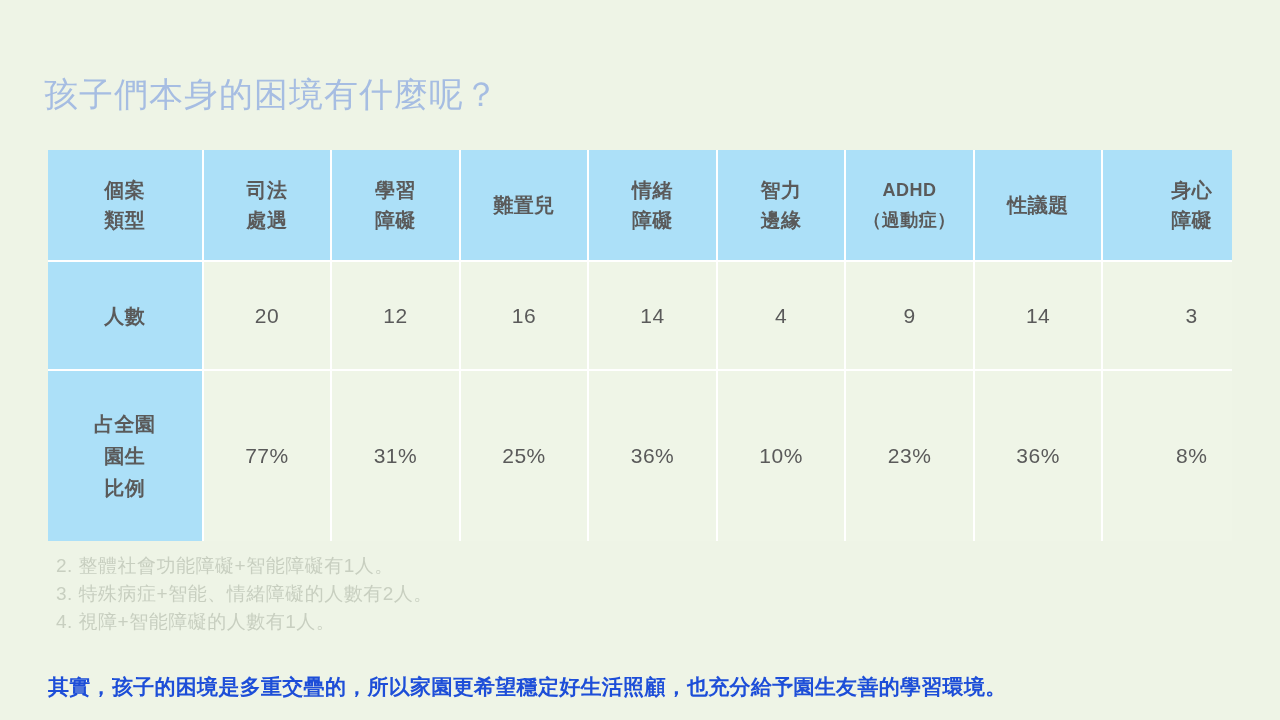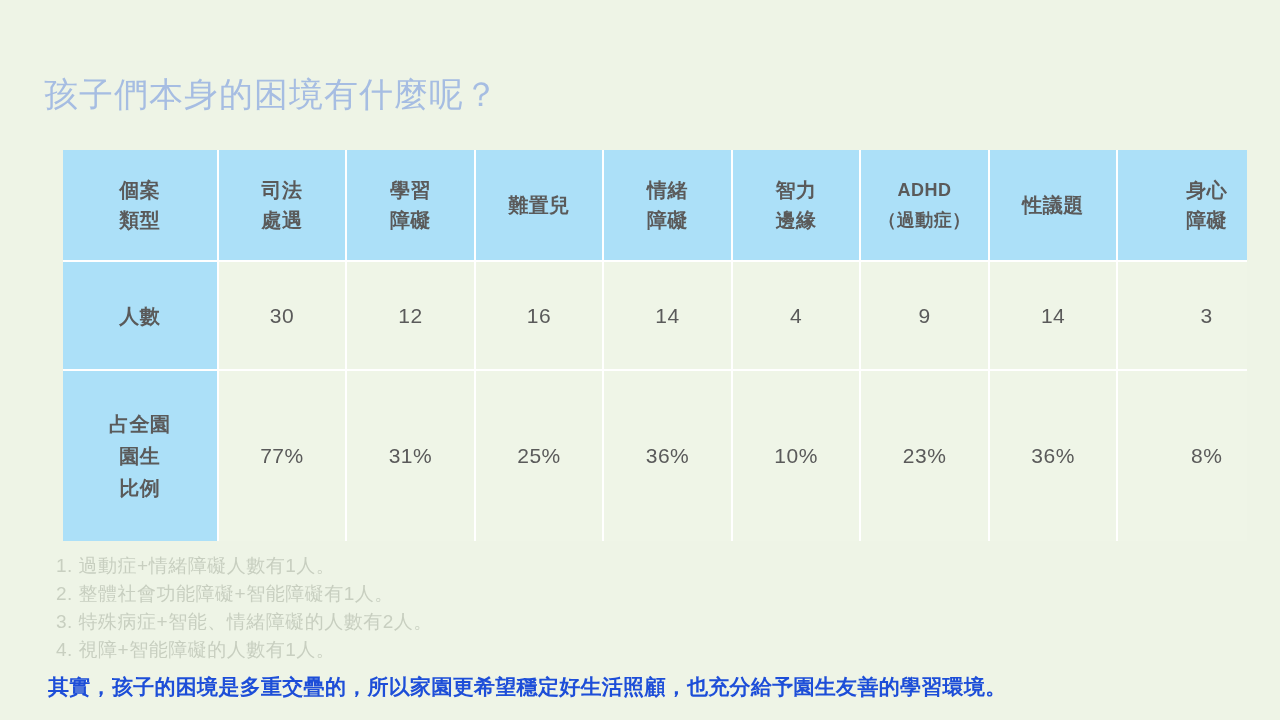--- a/index.html
+++ b/index.html
@@ -32,21 +32,21 @@
     line-height: 44px;
     letter-spacing: 1px;
     color: #a6bde2;
     font-weight: 400;
     white-space: nowrap;
   }
 
   
   .data-table {
     position: absolute;
-    left: 63px;
+    left: 48px;
     top: 150px;
     width: 1184px;
     border-collapse: separate;
     border-spacing: 0;
     table-layout: fixed;
   }
   .data-table td {
     vertical-align: middle;
     text-align: center;
     color: #5a5a5a;
@@ -187,21 +187,21 @@
         <td class="hdr-cell">
           <span class="t-line">身心</span>
           <span class="t-line">障礙</span>
         </td>
       </tr>
 
       <tr class="row-count">
         <td class="row-label">
           <span class="t-line">人數</span>
         </td>
-        <td class="val-cell">30</td>
+        <td class="val-cell">20</td>
         <td class="val-cell">12</td>
         <td class="val-cell">16</td>
         <td class="val-cell">14</td>
         <td class="val-cell">4</td>
         <td class="val-cell">9</td>
         <td class="val-cell">14</td>
         <td class="val-cell">3</td>
       </tr>
 
       <tr class="row-pct">
@@ -216,21 +216,20 @@
         <td class="val-cell">36%</td>
         <td class="val-cell">10%</td>
         <td class="val-cell">23%</td>
         <td class="val-cell">36%</td>
         <td class="val-cell">8%</td>
       </tr>
     </tbody>
   </table>
 
   <div class="notes">
-    <div class="note-line">1. 過動症+情緒障礙人數有1人。</div>
     <div class="note-line">2. 整體社會功能障礙+智能障礙有1人。</div>
     <div class="note-line">3. 特殊病症+智能、情緒障礙的人數有2人。</div>
     <div class="note-line">4. 視障+智能障礙的人數有1人。</div>
   </div>
 
   <div class="conclusion">其實，孩子的困境是多重交疊的，所以家園更希望穩定好生活照顧，也充分給予園生友善的學習環境。</div>
 
 </div>
 
 </body></html>

